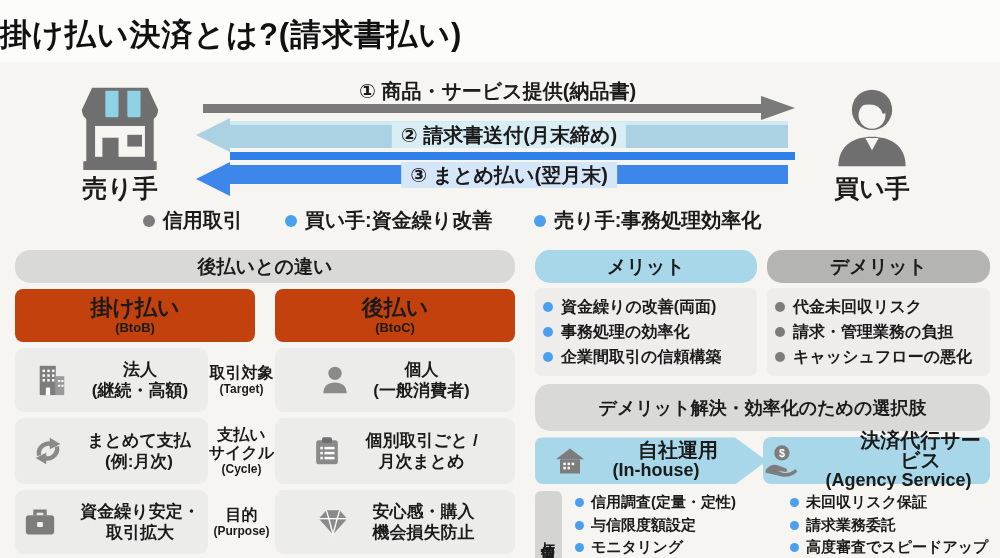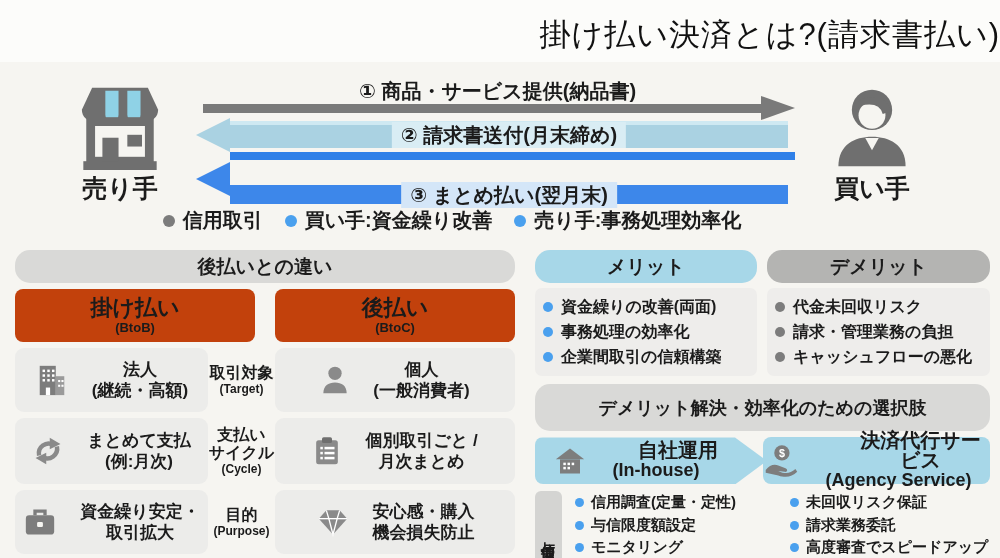--- a/index.html
+++ b/index.html
@@ -9,21 +9,21 @@
     background: linear-gradient(#fcfcfa 0 62px, #f6f5f1 62px);
     color:#1b1b1b;
     overflow:hidden;
     position:relative;
   }
   .page { position:absolute; inset:0; }
 
   
   .title {
     position:absolute; top:14px; left:0; width:100%;
-    text-align:right; font-size:31px; font-weight:400; letter-spacing:1px; color:#111;
+    text-align:left; font-size:31px; font-weight:700; letter-spacing:1px; color:#111;
   }
 
   
   .party { position:absolute; width:130px; text-align:center; }
   .party svg { display:block; margin:0 auto; }
   .party-label { font-size:25px; font-weight:900; margin-top:2px; }
   .seller { left:55px; top:82px; }
   .buyer  { left:807px; top:82px; }
 
   .arrow-label-top {
@@ -40,36 +40,36 @@
   .bar2 {
     left:230px; top:121px; width:558px; height:27px;
     background:linear-gradient(#cfe9f2 0 4px, #aad2e2 4px);
   }
   .head-left2 {
     position:absolute; left:196px; top:118px; width:0; height:0;
     border-top:17px solid transparent; border-bottom:17px solid transparent;
     border-right:34px solid #aad2e2;
   }
   .bar-thin { left:230px; top:152px; width:565px; height:8px; background:#2f80e8; }
-  .bar3 { left:230px; top:165px; width:558px; height:19px; background:#3d87ea;margin-top:20px; }
+  .bar3 { left:230px; top:165px; width:558px; height:19px; background:#3d87ea; }
   .head-left3 {
     position:absolute; left:196px; top:162px; width:0; height:0;
     border-top:17px solid transparent; border-bottom:17px solid transparent;
     border-right:34px solid #3d87ea;
   }
   .arrow-chip {
     position:absolute; top:50%; left:50%; transform:translate(-50%,-50%);
     font-size:20px; font-weight:900; white-space:nowrap; padding:0 9px; line-height:26px;
   }
   .chip2 { background:#d9edf4; }
   .chip3 { background:#d4e6f8; }
 
   .flow-bullets {
     position:absolute; top:207px; left:0; width:904px;
-    display:flex; justify-content:center; gap:22px;
+    display:flex; justify-content:center; gap:42px;
   }
   .fbullet { display:flex; align-items:center; gap:8px; font-size:20px; font-weight:900; }
   .dot { border-radius:50%; flex:0 0 auto; }
   .dot-lg { width:12px; height:12px; }
   .dot-gray { background:#7c7c7c; }
   .dot-blue { background:#4aa0ee; }
 
   
   .main { position:absolute; left:15px; top:250px; width:975px; display:flex; gap:20px; }
   .panel-left { width:500px; }

